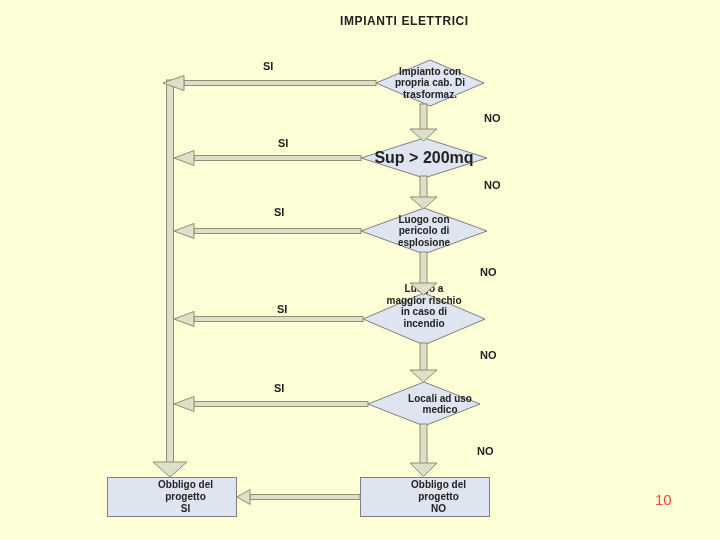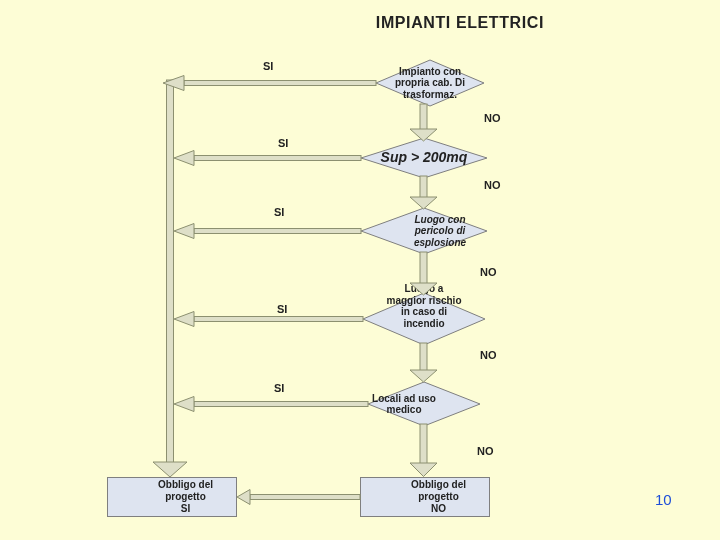--- a/index.html
+++ b/index.html
@@ -10,50 +10,50 @@
   body { margin:0; }
   .slide {
     position:relative; width:720px; height:540px; overflow:hidden;
     background:var(--background);
     font-family:"Liberation Sans", sans-serif; color:var(--text);
   }
   .layer { position:absolute; left:0; top:0; }
   .shapes { z-index:1; }
   .connectors { z-index:2; }
   .title {
-    position:absolute; left:364px; top:14px; width:180px; text-align:right;
-    font-size:16px; font-weight:bold; letter-spacing:0.6px; z-index:3;
+    position:absolute; left:340px; top:14px; width:180px; text-align:left;
+    font-size:12px; font-weight:bold; letter-spacing:0.6px; z-index:3;
   }
   .node-text {
     position:absolute; display:flex; align-items:center; justify-content:center;
     text-align:center; white-space:pre-line; font-size:10px; font-weight:bold;
     line-height:11.5px; z-index:1;
   }
-  .node-text.big { font-size:14px;font-style:italic; }
+  .node-text.big { font-size:16px; }
   .t1 { left:370px; top:60px;  width:120px; height:46px; }
   .t2 { left:361px; top:138px; width:126px; height:40px; }
-  .t3 { left:377px; top:208px; width:126px; height:46px;font-style:italic; }
+  .t3 { left:361px; top:208px; width:126px; height:46px; }
   .t4 { left:363px; top:281px; width:122px; height:50px; }
-  .t5 { left:348px; top:382px; width:112px; height:44px; }
+  .t5 { left:384px; top:382px; width:112px; height:44px; }
   .outcome {
     position:absolute; width:130px; height:40px;
     background:var(--node_fill); border:1px solid var(--node_border);
     display:flex; align-items:center; justify-content:center; text-align:center;
     white-space:pre-line; font-size:10px; font-weight:bold; line-height:12px; z-index:1;padding-left:27px;
   }
   .outcome.si { left:107px; top:477px; }
   .outcome.no { left:360px; top:477px; }
   .lbl { position:absolute; font-size:11px; font-weight:bold; z-index:3; }
   .si1 { left:263px; top:60px; }  .si2 { left:278px; top:137px; }
   .si3 { left:274px; top:206px; } .si4 { left:277px; top:303px; }
   .si5 { left:274px; top:382px; }
   .no1 { left:484px; top:112px; } .no2 { left:484px; top:179px; }
   .no3 { left:480px; top:266px; } .no4 { left:480px; top:349px; }
   .no5 { left:477px; top:445px; }
-  .pageno { position:absolute; left:655px; top:491px; font-size:15px; color:#1d4ed8; z-index:3; }
+  .pageno { position:absolute; left:655px; top:491px; font-size:15px; color:#ef4444; z-index:3; }
   .diamond { fill:var(--node_fill); stroke:var(--node_border); stroke-width:1; }
   .conn { fill:var(--connector_fill); stroke:var(--connector_border); stroke-width:1; }
 </style>
 </head>
 <body>
 
 <div class="slide">
 
   <div class="title">IMPIANTI ELETTRICI</div>
 

